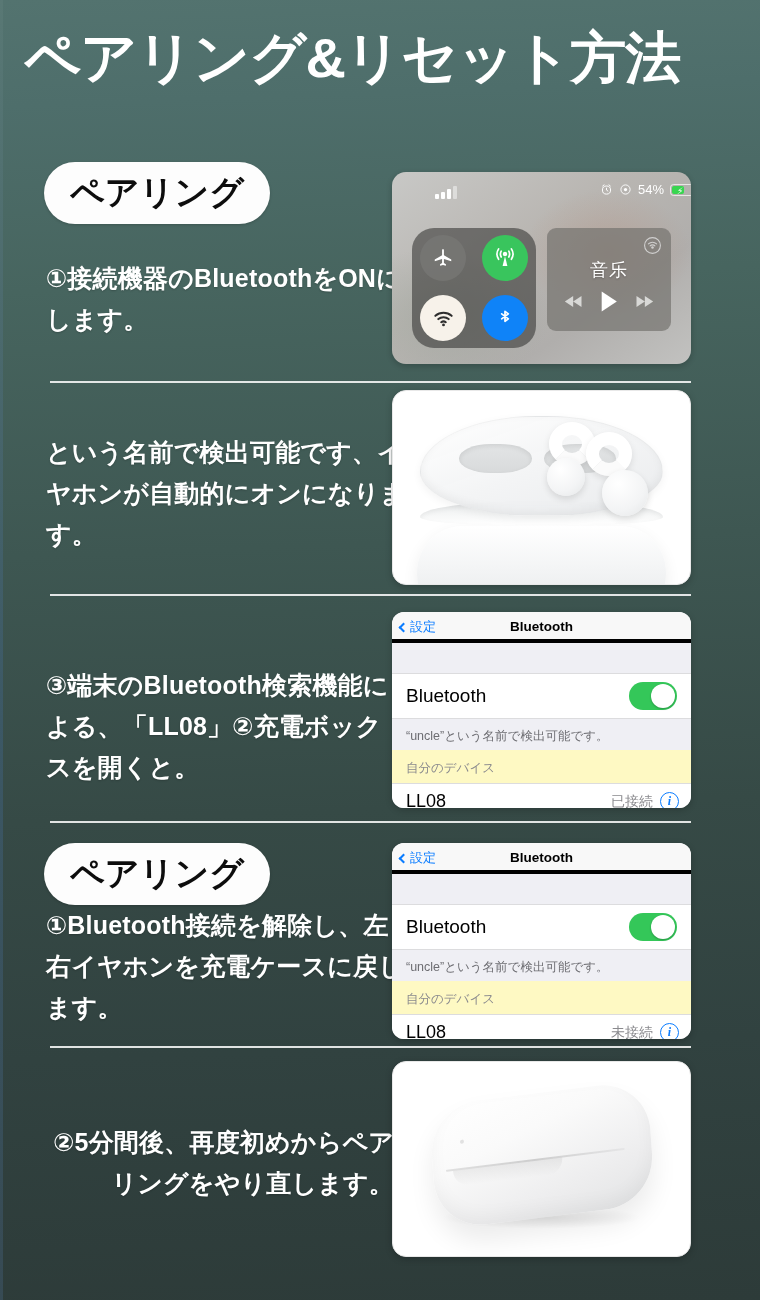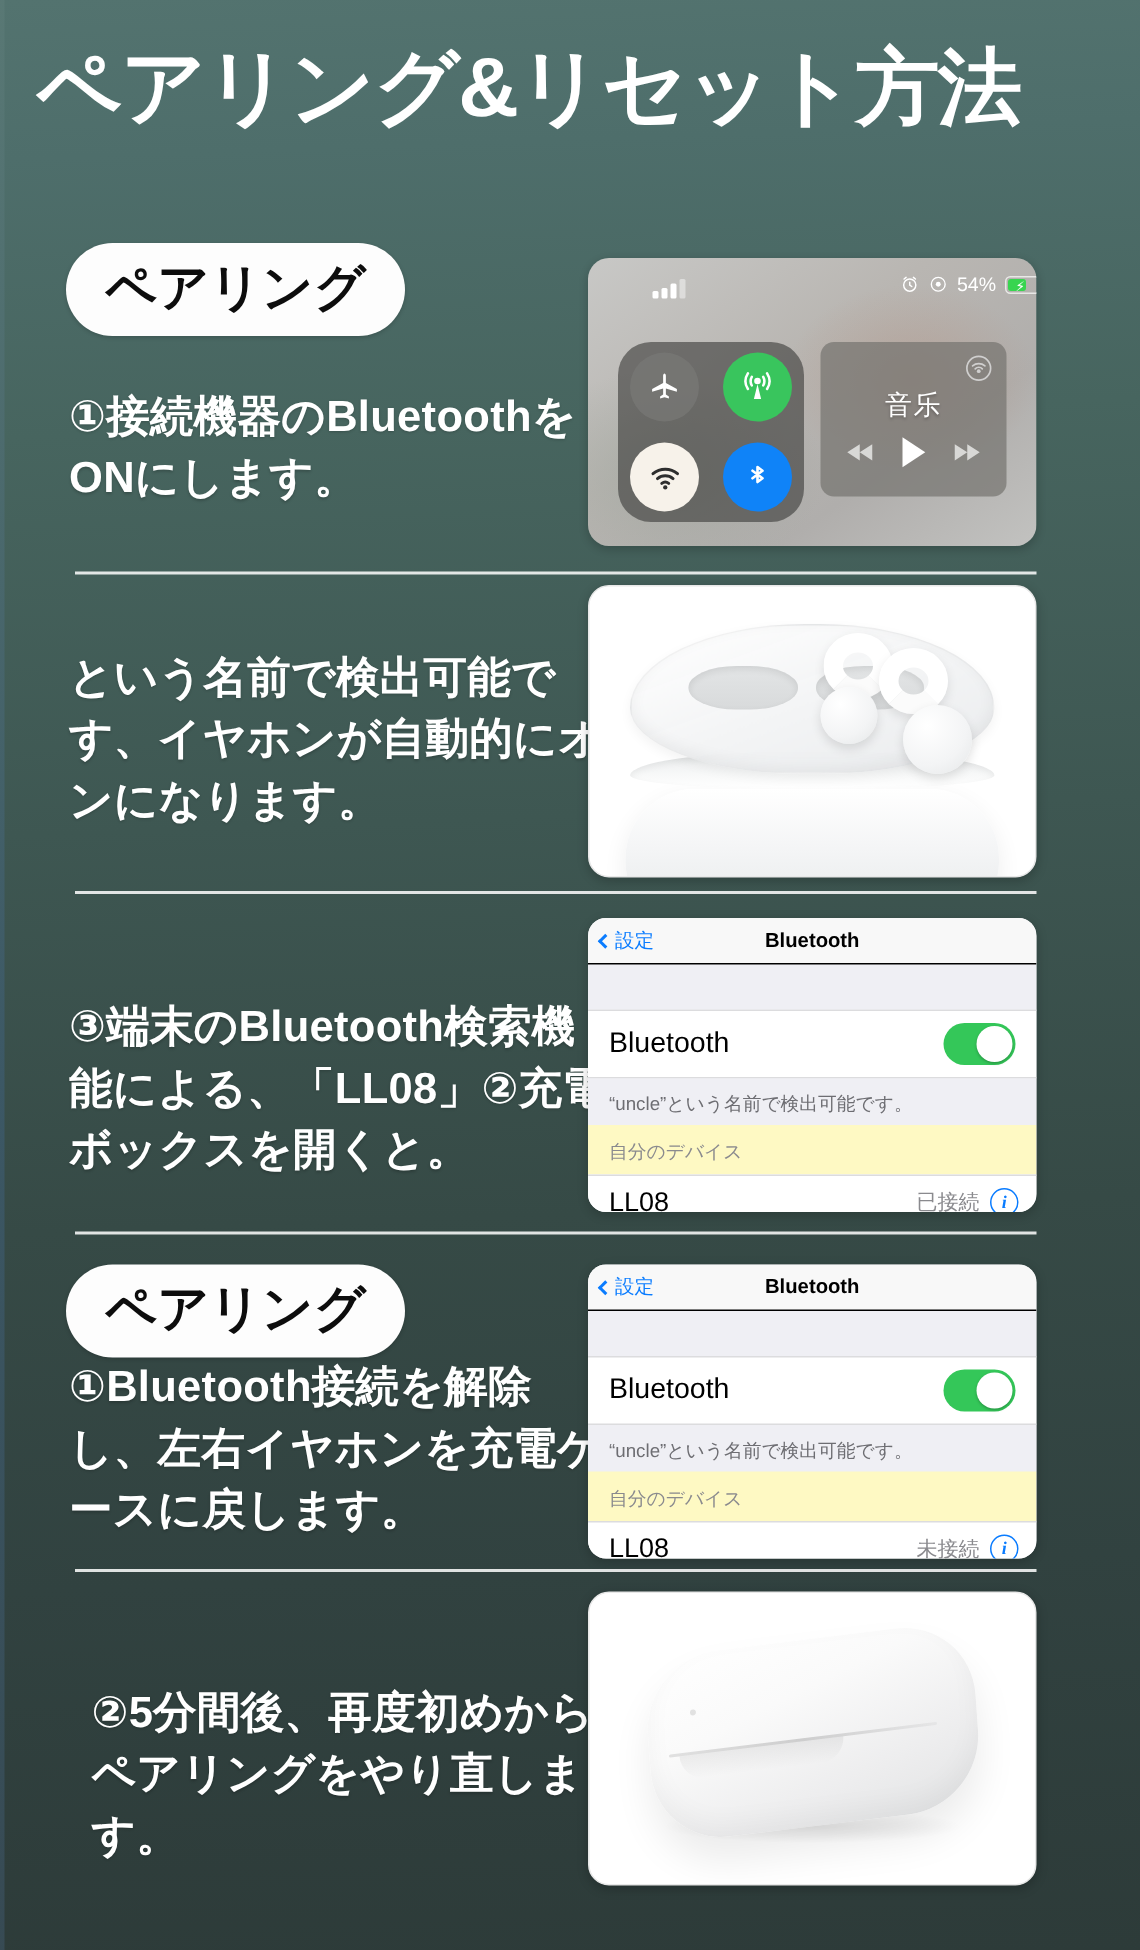--- a/index.html
+++ b/index.html
@@ -44,32 +44,32 @@
     white-space: nowrap;
     box-shadow: 0 1px 3px rgba(0,0,0,.18);
   }
   #pill-pairing { left: 44px; top: 162px; text-align: right; }
   #pill-reset  { left: 44px; top: 843px; }
 
   
   .step-text {
     position: absolute;
     color: #ffffff;
-    font-size: 29px;
+    font-size: 25px;
     line-height: 41px;
     font-weight: 700;
     letter-spacing: .2px;
     text-shadow: 0 1px 2px rgba(0,0,0,.20);
     width: 360px;
   }
   #step-p1 { left: 46px; top: 258px; }
   #step-p2 { left: 46px; top: 432px; }
   #step-p3 { left: 46px; top: 665px; }
   #step-r1 { left: 46px; top: 905px; }
-  #step-r2 { left: 61px; top: 1122px; }
+  #step-r2 { left: 34px; top: 1122px; text-align: right; }
 
   
   .divider {
     position: absolute; left: 50px; width: 641px; height: 2px;
     background: rgba(255,255,255,.85);
   }
   #div-1 { top: 381px; }
   #div-2 { top: 594px; }
   #div-3 { top: 821px; }
   #div-4 { top: 1046px; }
@@ -246,21 +246,21 @@
     background: #efeff4;
     border-radius: 12px;
     overflow: hidden;
     box-shadow: 0 2px 7px rgba(0,0,0,.2);
   }
   #bt-screen-1 { left: 392px; top: 612px; height: 196px; }
   #bt-screen-2 { left: 392px; top: 843px; height: 196px; }
 
   .bt-nav {
     position: relative; height: 31px; background: #f8f8f8;
-    border-bottom: 1px solid #000000;
+    border-bottom: 4px solid #000000;
   }
   .bt-back {
     position: absolute; left: 8px; top: 6px;
     display: flex; align-items: center; gap: 2px;
     color: #0a7cff; font-size: 13px;
   }
   .chev {
     width: 7px; height: 7px; border-left: 2px solid #0a7cff;
     border-bottom: 2px solid #0a7cff; transform: rotate(45deg);
     margin-right: 1px;

